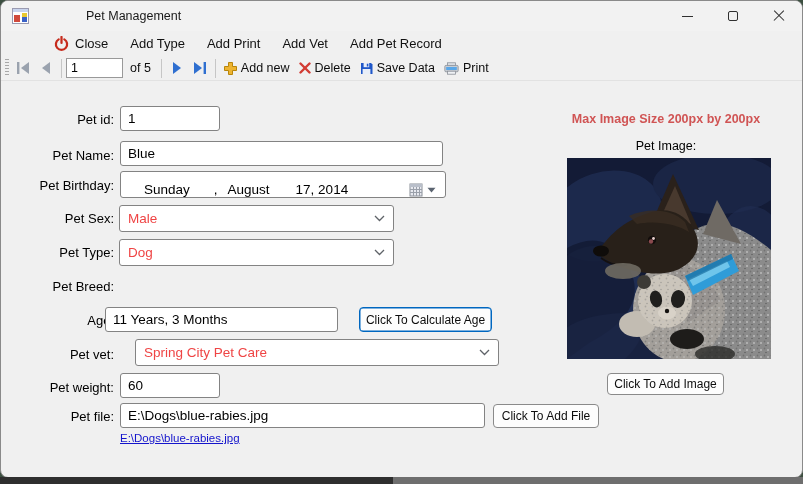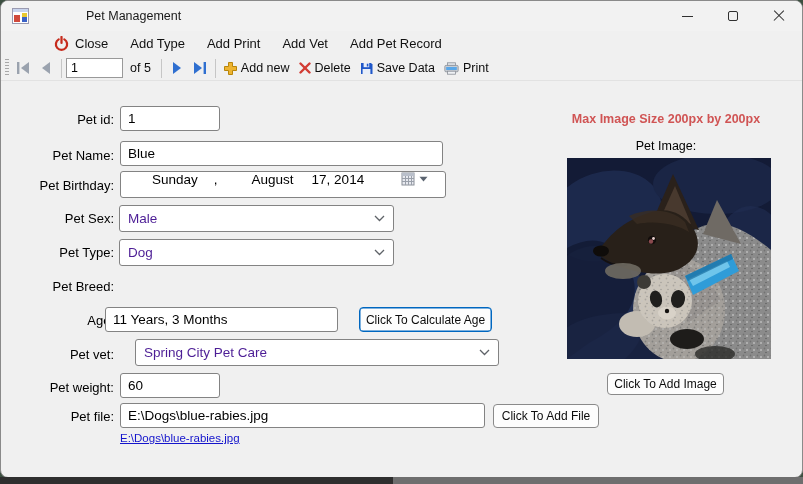--- a/index.html
+++ b/index.html
@@ -59,27 +59,27 @@
     background:transparent; border:none; padding:0 4px; font-size:12.5px; font-family:inherit; color:#0d0d0d; cursor:pointer; }
   .ts-sep{ width:1px; height:19px; background:#c6c6c6; margin:0 3px; }
   .pos-input{ width:57px; height:20px; border:1px solid #999; background:#fff; font-size:12.5px; padding:0 4px; font-family:inherit; }
   .of-label{ padding:0 6px; color:#0d0d0d; }
   
   .content{ position:absolute; top:80px; left:0; right:0; bottom:0; }
   .fld-label{ position:absolute; left:6px; width:107px; text-align:right; font-size:13px; color:#000; }
   .tb{ position:absolute; background:#fff; border:1px solid #838383; border-radius:3px;
        font-size:13.5px; color:#000; padding:0 7px; font-family:inherit; }
   .combo{ position:absolute; background:#fff; border:1px solid #838383; border-radius:3px;
-       display:flex; align-items:center; padding:0 8px; font-size:13.5px; color:#4c1d95; cursor:default;justify-content:center; }
+       display:flex; align-items:center; padding:0 8px; font-size:13.5px; color:#ef4444; cursor:default;justify-content:center; }
   .combo .chev{ margin-left:auto; }
   .datepicker{ position:absolute; background:#fff; border:1px solid #838383; border-radius:3px;
-       display:flex; align-items:flex-start; font-size:13.5px; color:#000; padding:0 17px; cursor:default; }
+       display:flex; align-items:flex-end; font-size:13.5px; color:#000; padding:0 9px; cursor:default;gap:8px; }
   .dp-day{ margin-left:14px; }
   .dp-sep{ margin-left:16px; }
-  .dp-month{ margin-left:34px; }
+  .dp-month{ margin-left:2px; }
   .dp-date{ margin-left:18px; }
   .dp-icons{ margin-left:auto; display:flex; align-items:center; gap:3px; }
   .btn{ position:absolute; background:#fdfdfd; border:1px solid #8a8a8a; border-radius:4px;
        font-size:12px; color:#0d0d0d; font-family:inherit; cursor:pointer; display:flex; align-items:center; justify-content:center; }
   .btn.focused{ border:1px solid #0067c0; box-shadow:0 0 0 0.5px #0067c0 inset; }
   .file-link{ position:absolute; font-size:11.5px; color:#1414cc; text-decoration:underline; cursor:pointer; }
   .note-red{ position:absolute; left:537px; width:256px; text-align:center; font-size:12.5px; font-weight:bold; color:#d05454; }
   .img-label{ position:absolute; left:537px; width:256px; text-align:center; font-size:12.5px; color:#000; }
   .pet-photo{ position:absolute; left:566px; top:77px; width:204px; height:201px; }
   .pet-photo svg{ display:block; width:100%; height:100%; }

